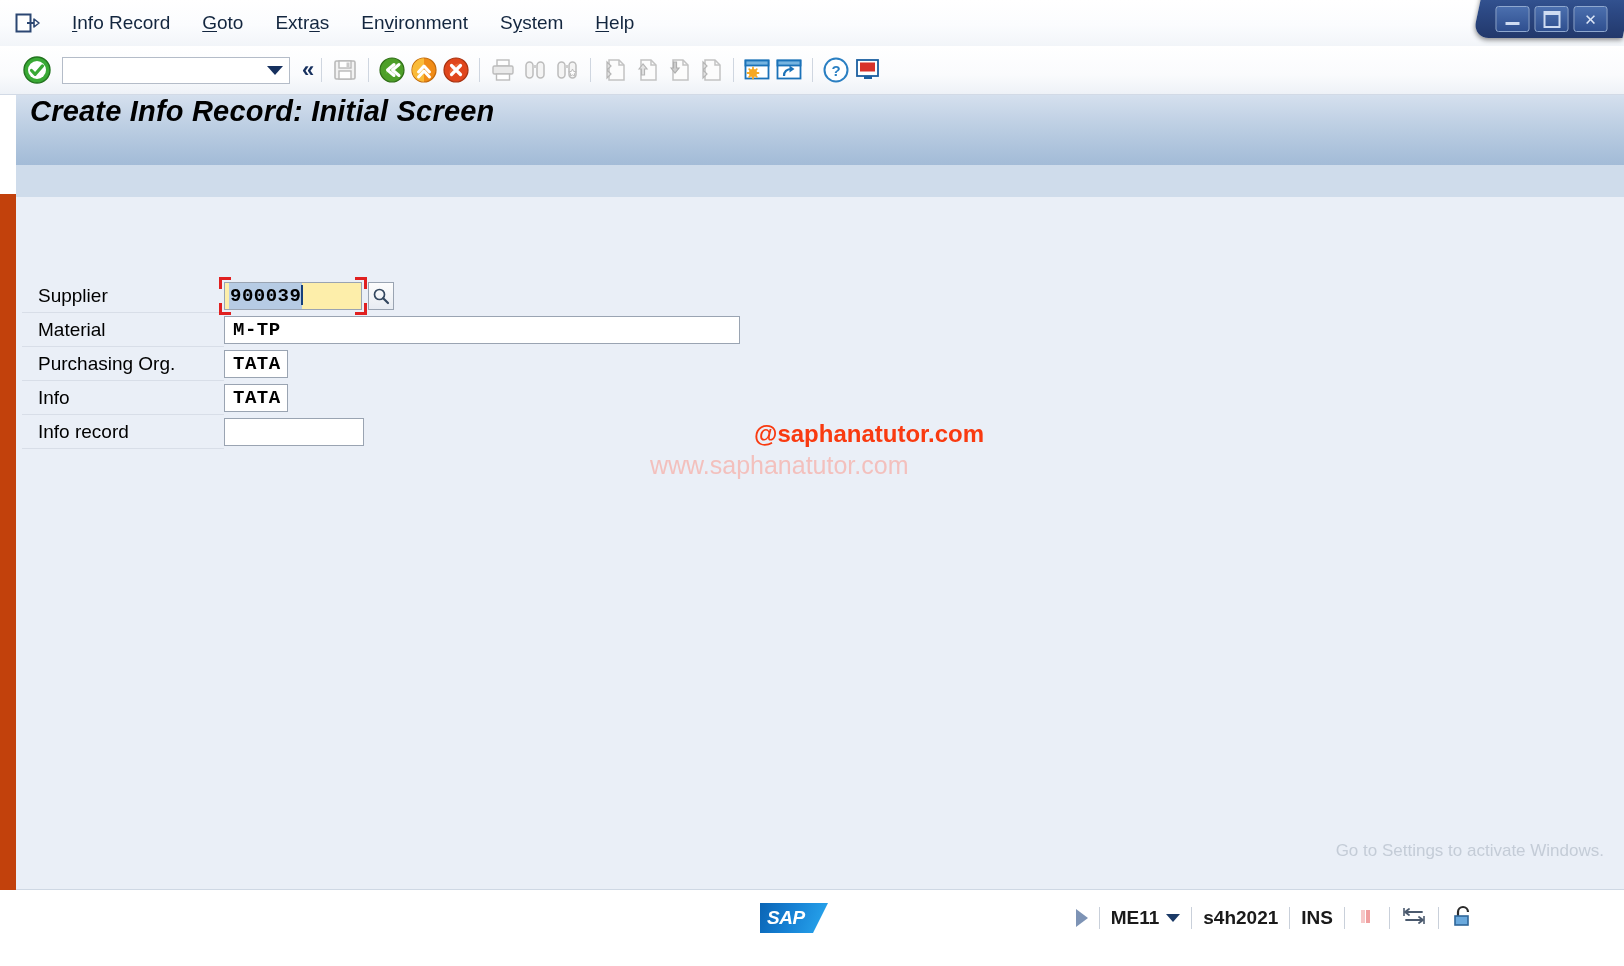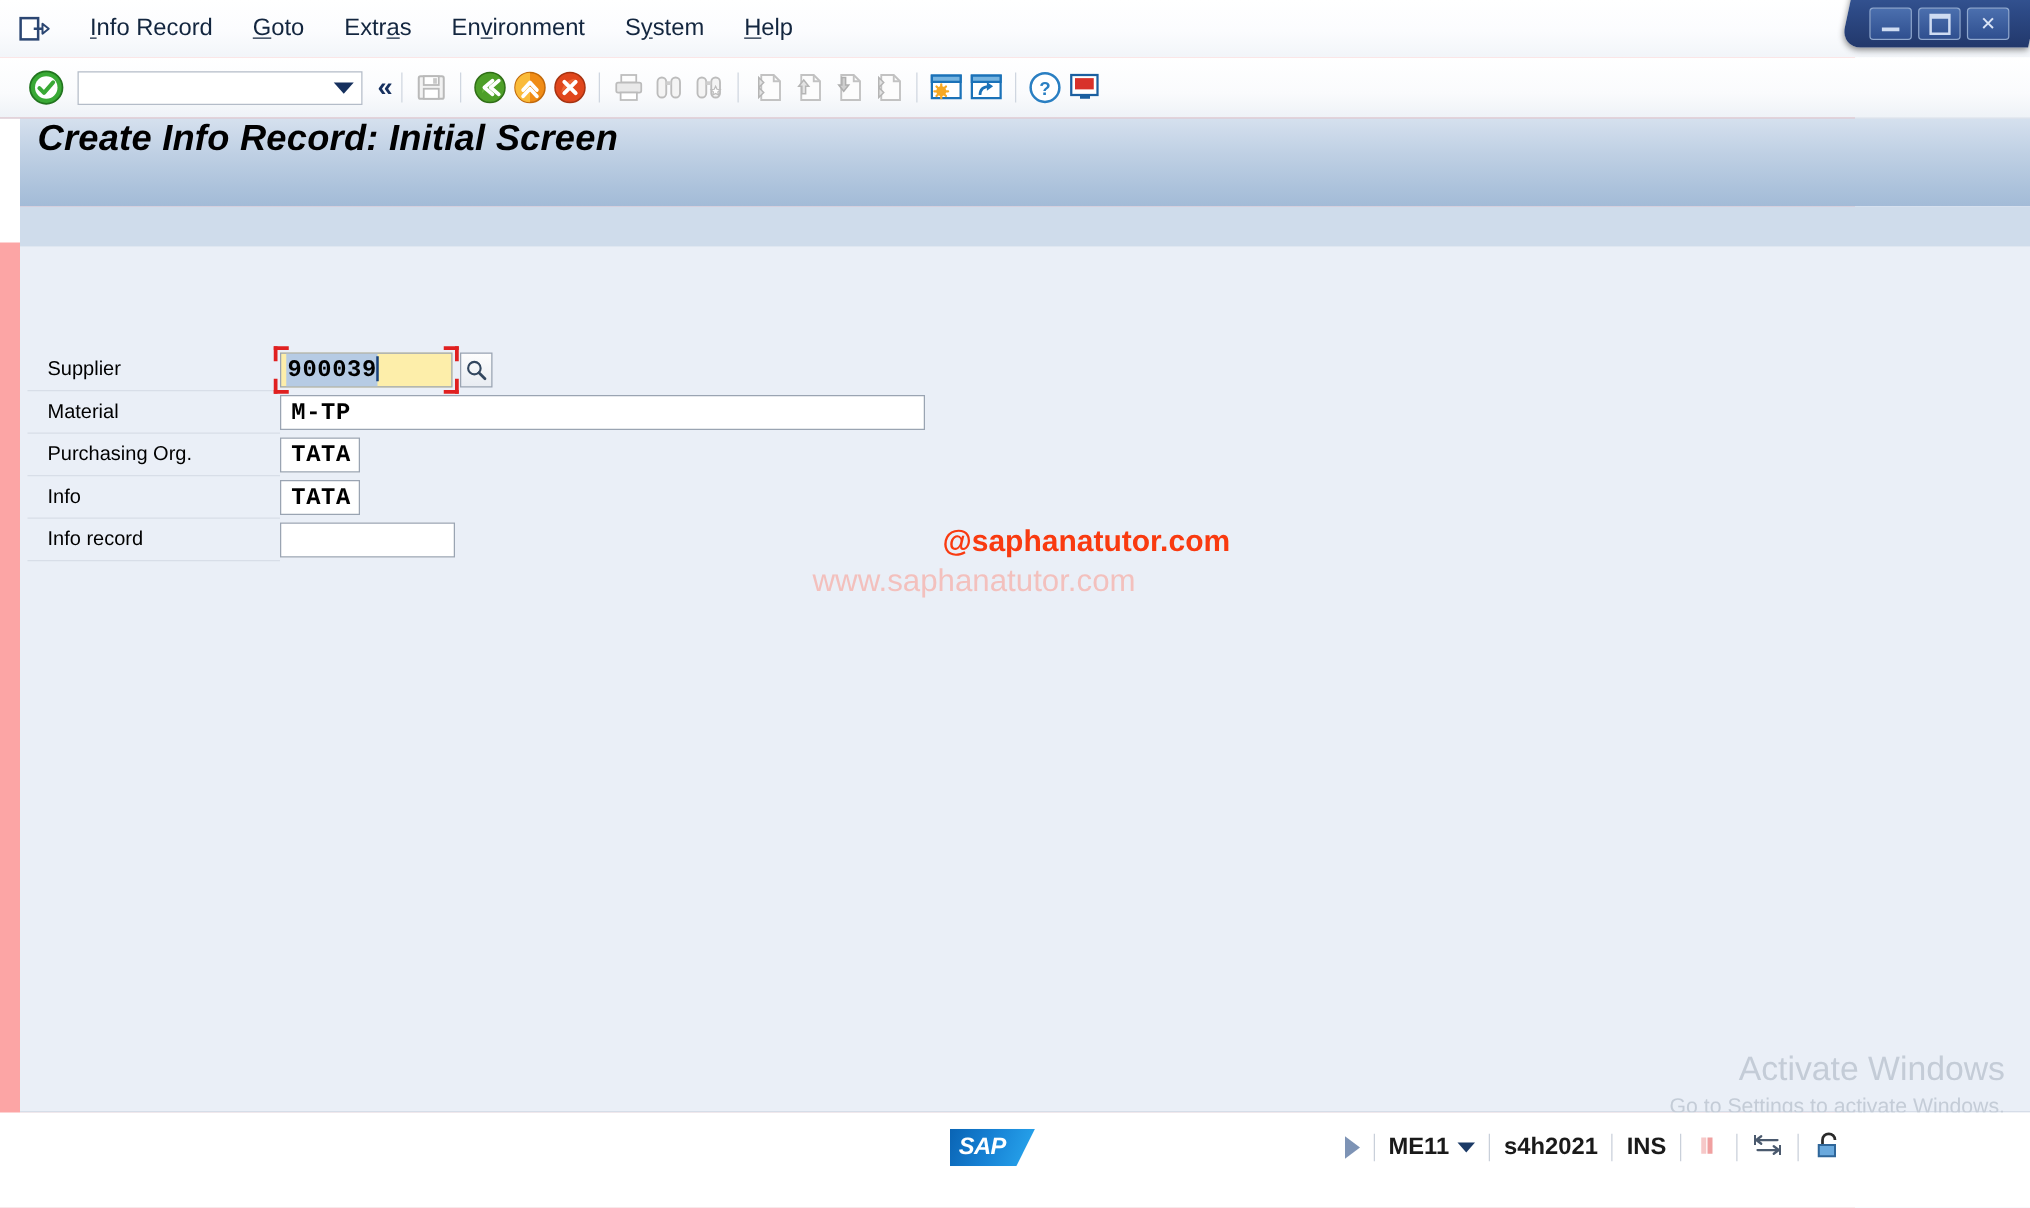--- a/index.html
+++ b/index.html
@@ -2,21 +2,21 @@
 <html><head>
 <meta charset="utf-8">
 <style>
   html,body{margin:0;padding:0;}
   body{
     width:1624px;height:966px;overflow:hidden;
     background:#ffffff;
     font-family:"Liberation Sans",sans-serif;
     -webkit-font-smoothing:antialiased;
   }
-  .app{position:relative;width:1484px;height:966px;background:#fca5a5;}
+  .app{position:relative;width:1484px;height:966px;background:#c2410c;}
 
   
   .menubar{
     position:absolute;left:0;top:0;width:1624px;height:46px;
     background:linear-gradient(to bottom,#ffffff 0%,#fbfcfe 55%,#f2f5f9 100%);
     display:flex;align-items:center;
   }
   .menu-sysicon{
     width:28px;height:24px;margin-left:14px;margin-right:14px;
     display:flex;align-items:center;justify-content:center;
@@ -89,21 +89,21 @@
   
   .canvas{
     position:absolute;left:16px;top:197px;width:1608px;height:692px;
     background:#eaeff7;border-bottom:1px solid #cfd8e4;
   }
 
   
   .form{position:absolute;left:6px;top:82px;width:740px;}
   .frow{display:flex;align-items:center;height:34px;position:relative;}
   .flabel{
-    width:202px;font-size:16px;color:#000;padding-left:16px;box-sizing:border-box;
+    width:202px;font-size:19px;color:#000;padding-left:16px;box-sizing:border-box;
     white-space:nowrap;
   }
   .frow .rule{
     position:absolute;left:0;bottom:0;width:202px;height:1px;background:#d8dee8;
   }
   .inp{
     height:28px;border:1px solid #9aa4b2;background:#fff;box-sizing:border-box;
     font-family:"Liberation Mono",monospace;font-size:19px;font-weight:bold;color:#000;
     padding:0 8px;line-height:26px;letter-spacing:.5px;
   }
@@ -437,21 +437,20 @@
         <div class="flabel">Info record</div>
         <div class="inp inp-inforec"></div>
       </div>
     </div>
 
 
     <div class="wm-red" style="left:738px;top:223px;">@saphanatutor.com</div>
     <div class="wm-pink" style="left:634px;top:254px;">www.saphanatutor.com</div>
 
     <div class="wm-act" style="top:641px;right:20px;">
-      <div class="t1">Activate Windows</div>
       <div class="t2">Go to Settings to activate Windows.</div>
     </div>
   </div>
 
   <div class="statusbar"></div>
 
   <div class="sap-logo">
     <span>SAP</span>
   </div>
 

